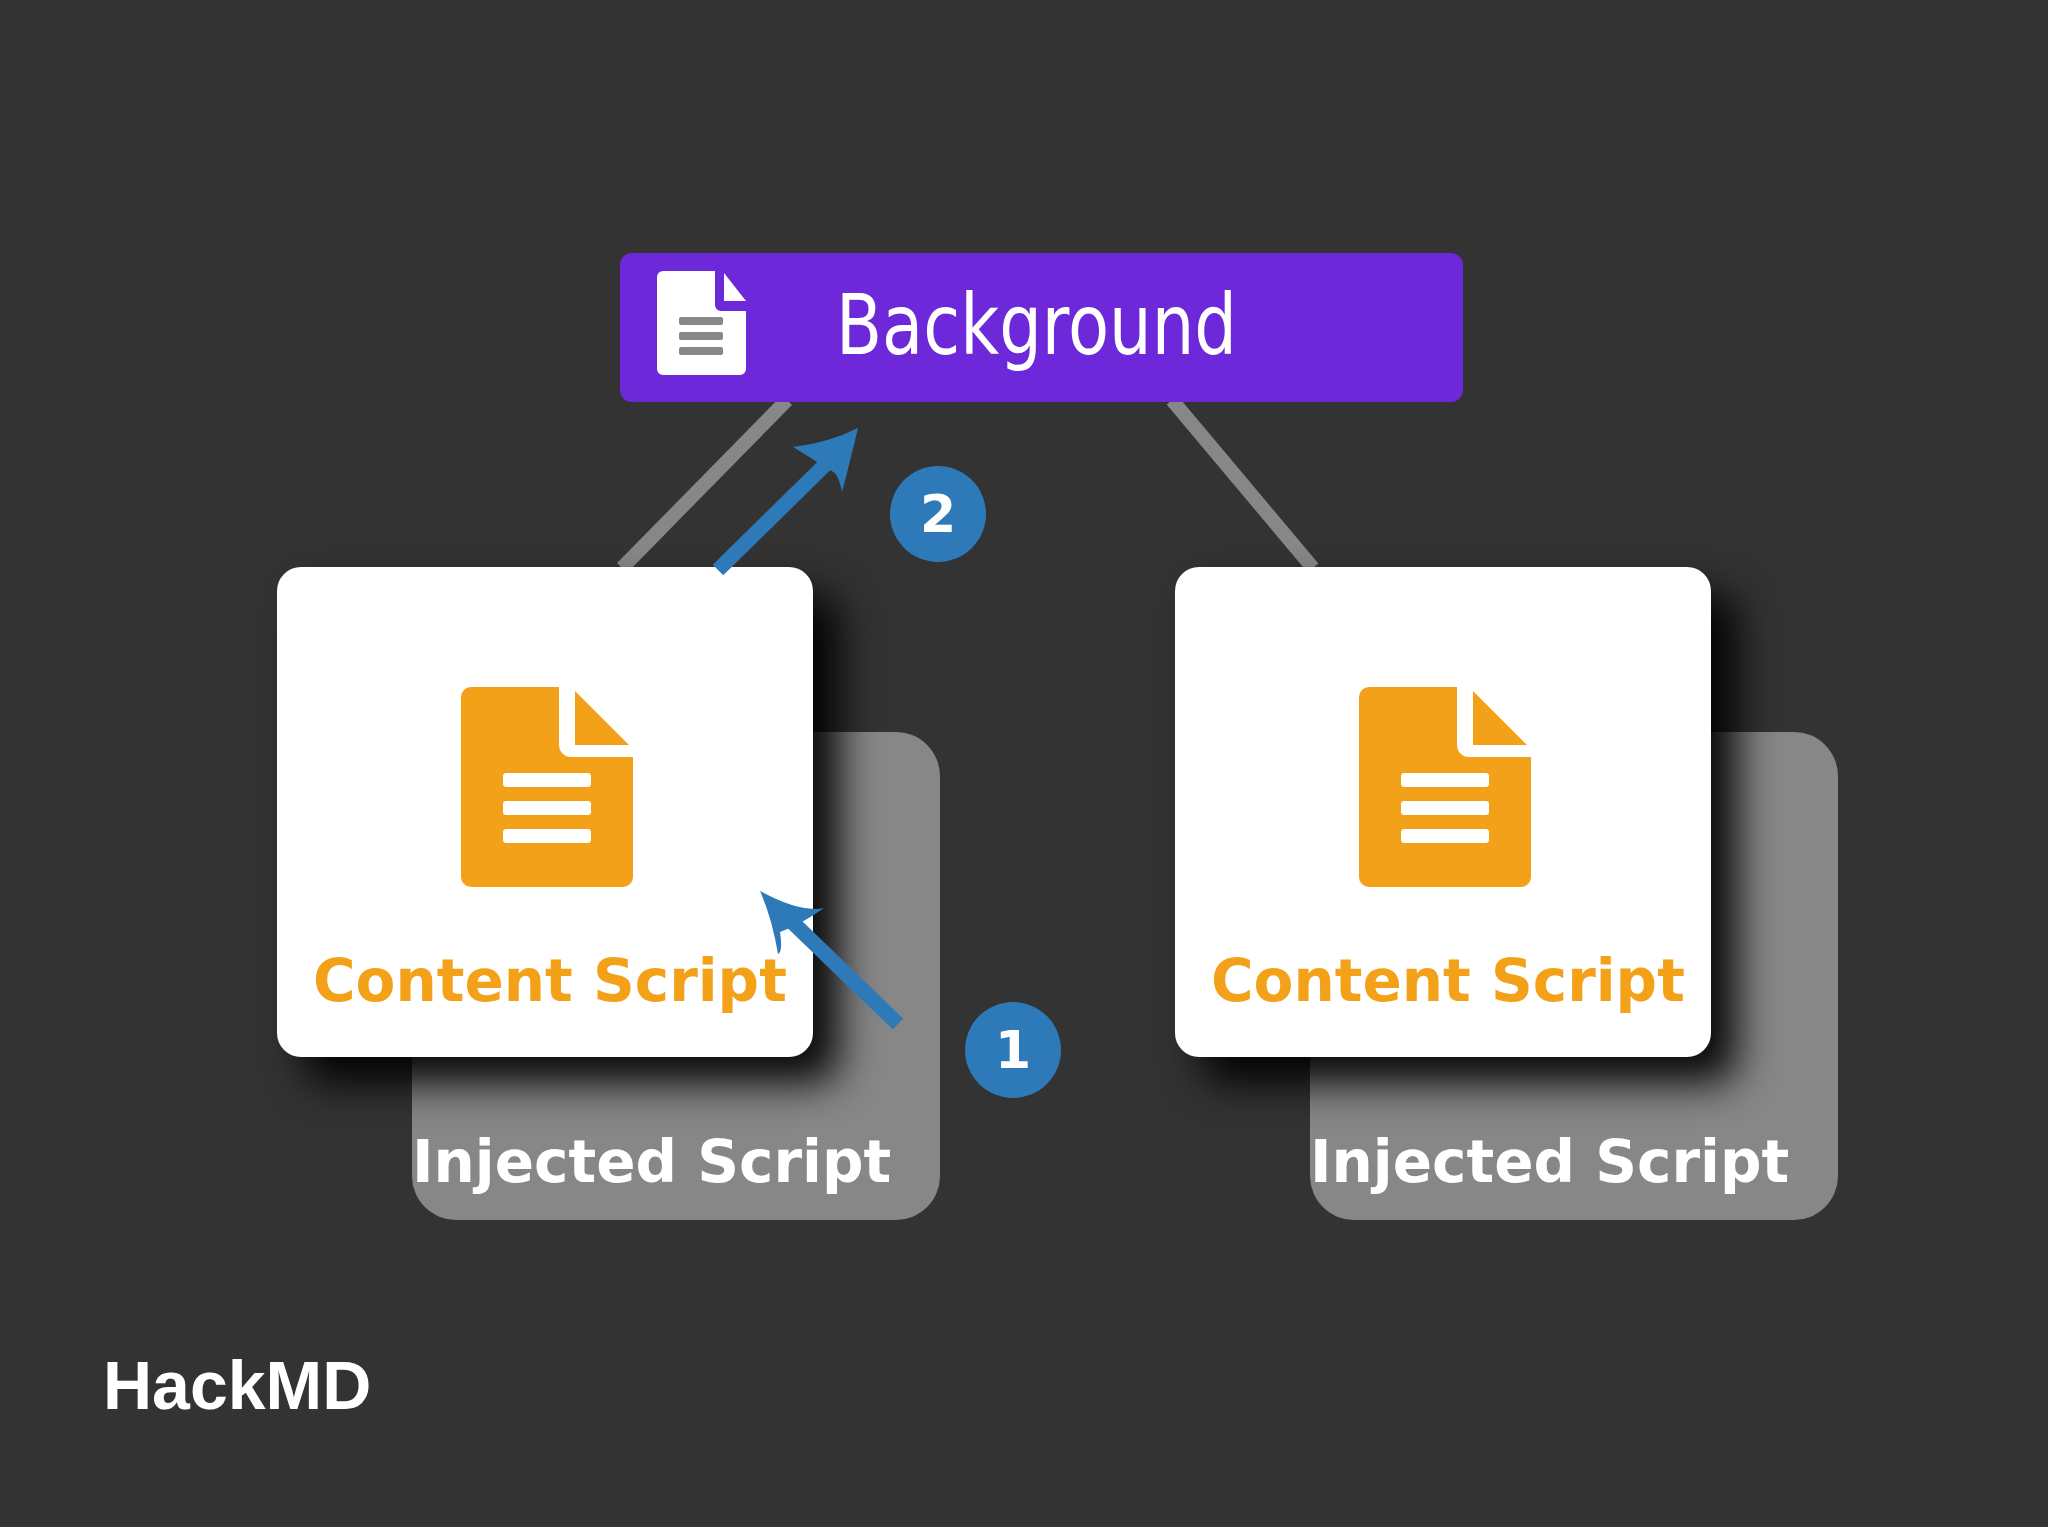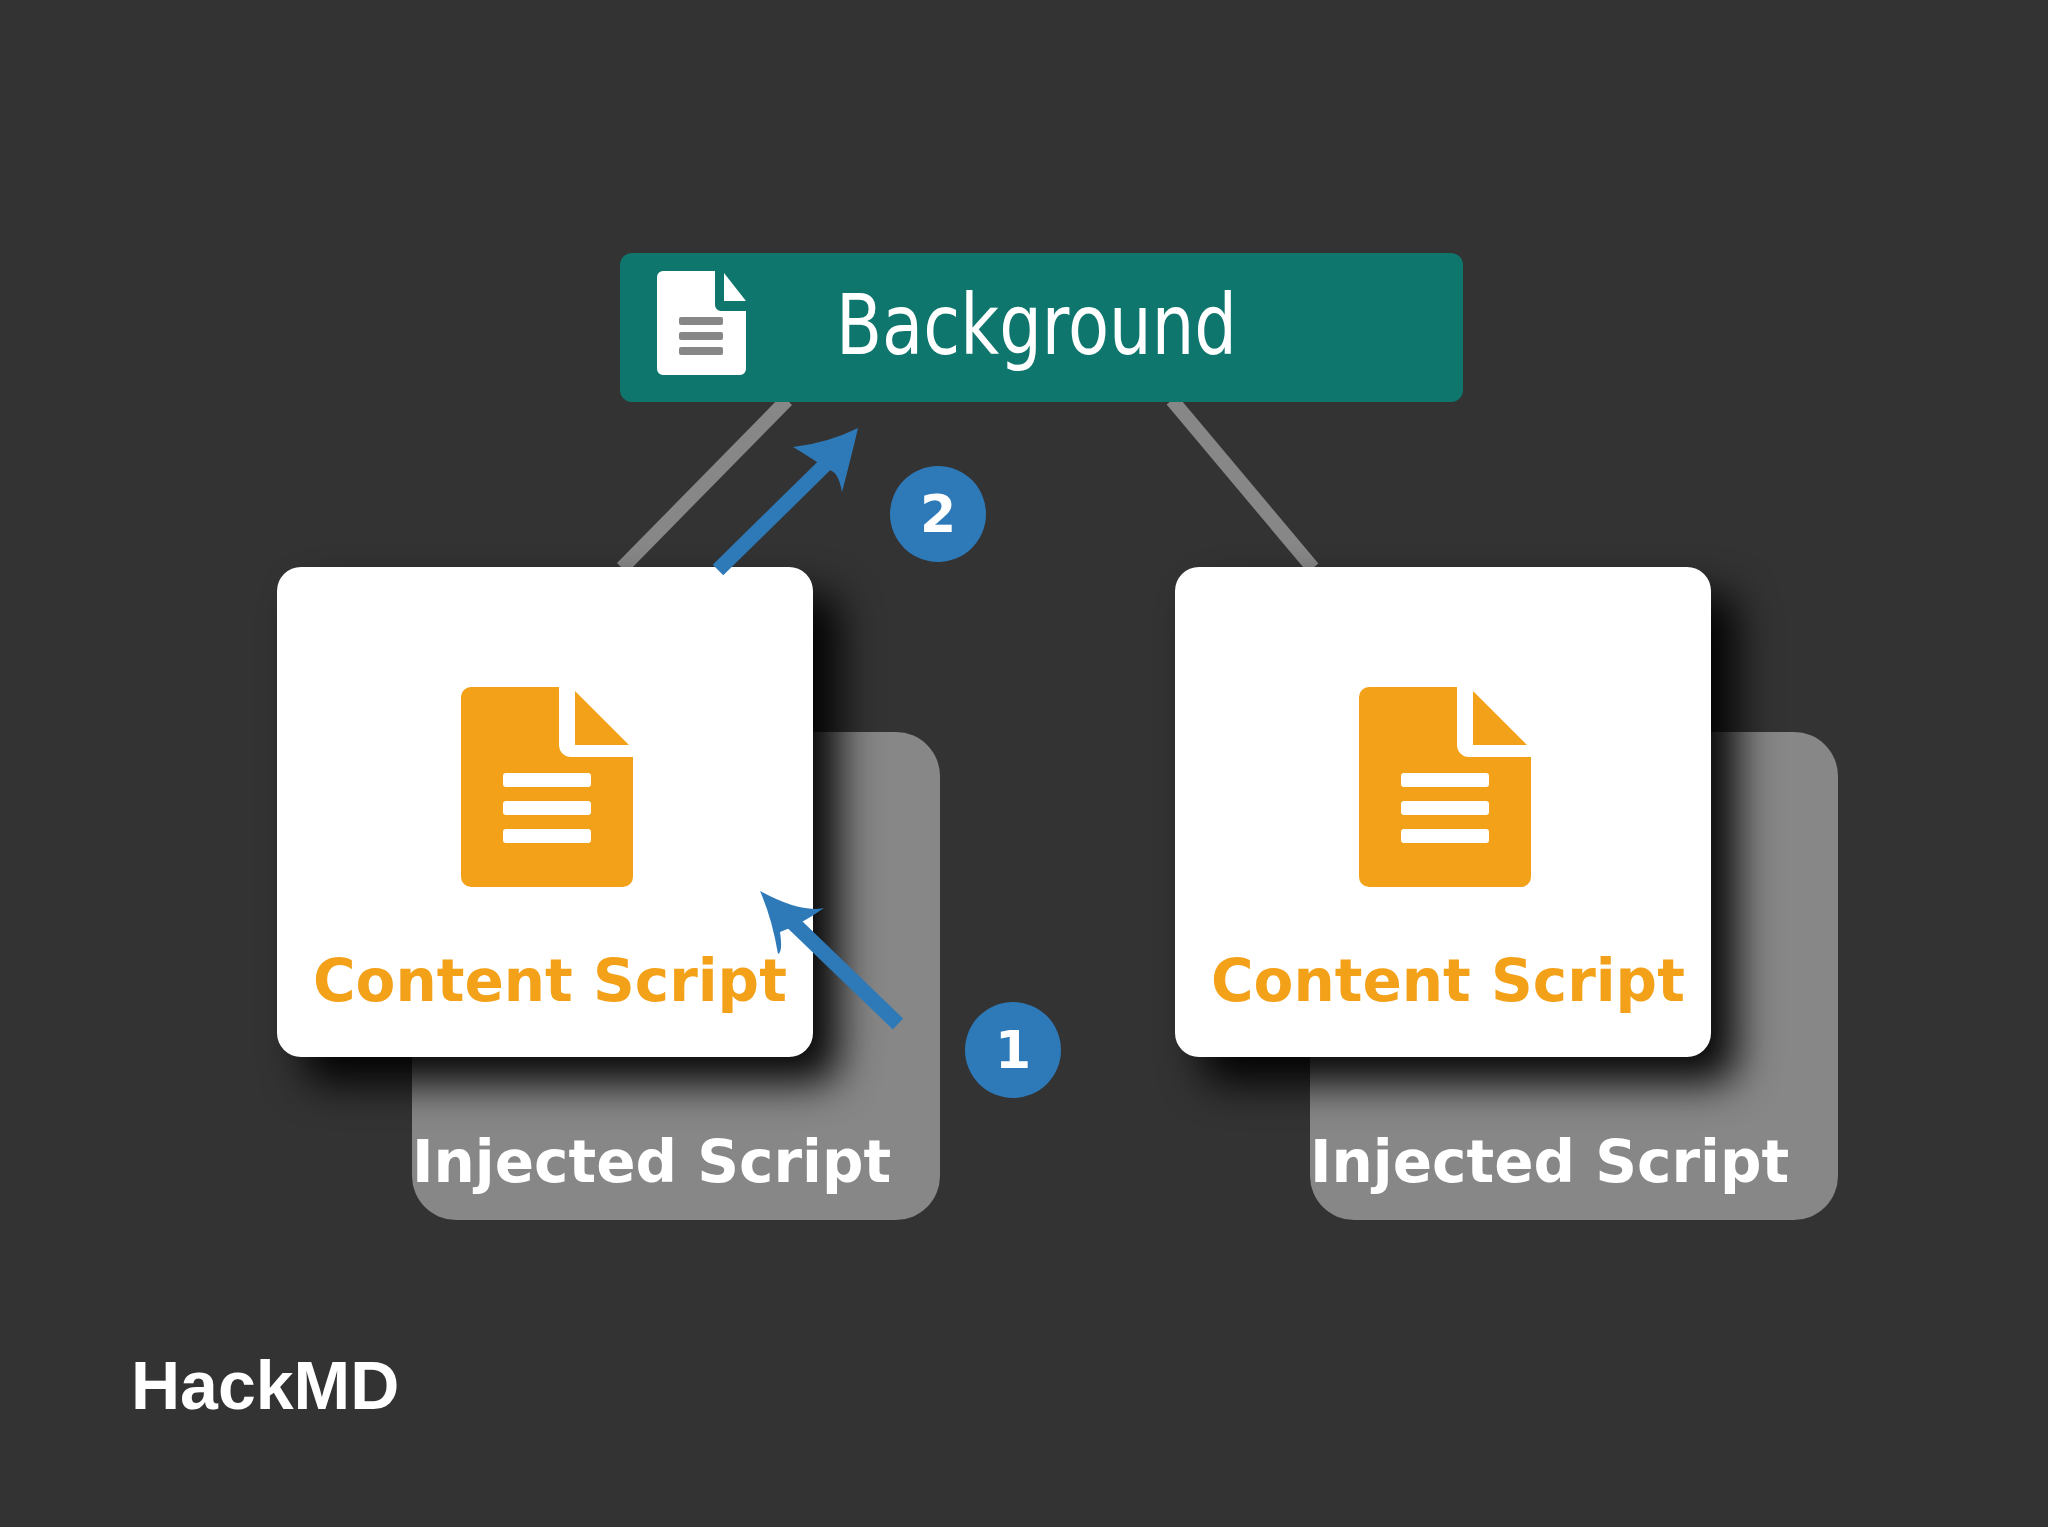--- a/index.html
+++ b/index.html
@@ -1,27 +1,27 @@
 <!DOCTYPE html>
 <html><head>
 <meta charset="utf-8">
 <style>
   html, body { margin: 0; padding: 0; }
   body { width: 2048px; height: 1527px; background: #333333; position: relative; overflow: hidden; font-family: "DejaVu Sans", sans-serif; }
   svg.links { position: absolute; left: 0; top: 0; width: 2048px; height: 1527px; }
-  .bg-box { position: absolute; left: 620px; top: 253px; width: 843px; height: 149px; background: #0f766e; border-radius: 12px; }
+  .bg-box { position: absolute; left: 620px; top: 253px; width: 843px; height: 149px; background: #6d28d9; border-radius: 12px; }
   .bg-icon { position: absolute; left: 37px; top: 18px; width: 89px; height: 104px; }
   .bg-label { position: absolute; left: 216px; top: 22px; color: #fff; font-size: 84px; line-height: 100px; white-space: nowrap; transform: scaleX(0.8); transform-origin: left center; }
   .inj { position: absolute; width: 528px; height: 488px; background: #878787; border-radius: 44px; }
   .inj-label { position: absolute; bottom: 24px; left: 0; right: 0; color: #fff; font-size: 58px; font-weight: bold; white-space: nowrap; }
   .card { position: absolute; width: 536px; height: 490px; background: #fff; border-radius: 24px; box-shadow: 26px 26px 40px rgba(0,0,0,0.95); }
   .card-icon { position: absolute; left: 184px; top: 120px; width: 172px; height: 200px; }
   .card-label { position: absolute; left: 36px; right: 0; top: 380px; color: #F4A11A; font-size: 58px; font-weight: bold; white-space: nowrap; }
   .badge { position: absolute; width: 96px; height: 96px; border-radius: 50%; background: #2E7AB9; color: #fff; font-size: 52px; font-weight: bold; display: flex; align-items: center; justify-content: center; }
-  .brand { position: absolute; left: 103px; top: 1346px; color: #fff; font-size: 68px; font-weight: bold; font-family: "Liberation Sans", sans-serif; margin-left: 28px; }
+  .brand { position: absolute; left: 103px; top: 1346px; color: #fff; font-size: 68px; font-weight: bold; font-family: "Liberation Sans", sans-serif; }
 </style>
 </head>
 <body>
 
 <svg class="links" viewBox="0 0 2048 1527">
   <line x1="787" y1="400" x2="622" y2="568" stroke="#878787" stroke-width="14"></line>
   <line x1="1172" y1="400" x2="1313" y2="568" stroke="#878787" stroke-width="14"></line>
 </svg>
 
 <div class="bg-box">

